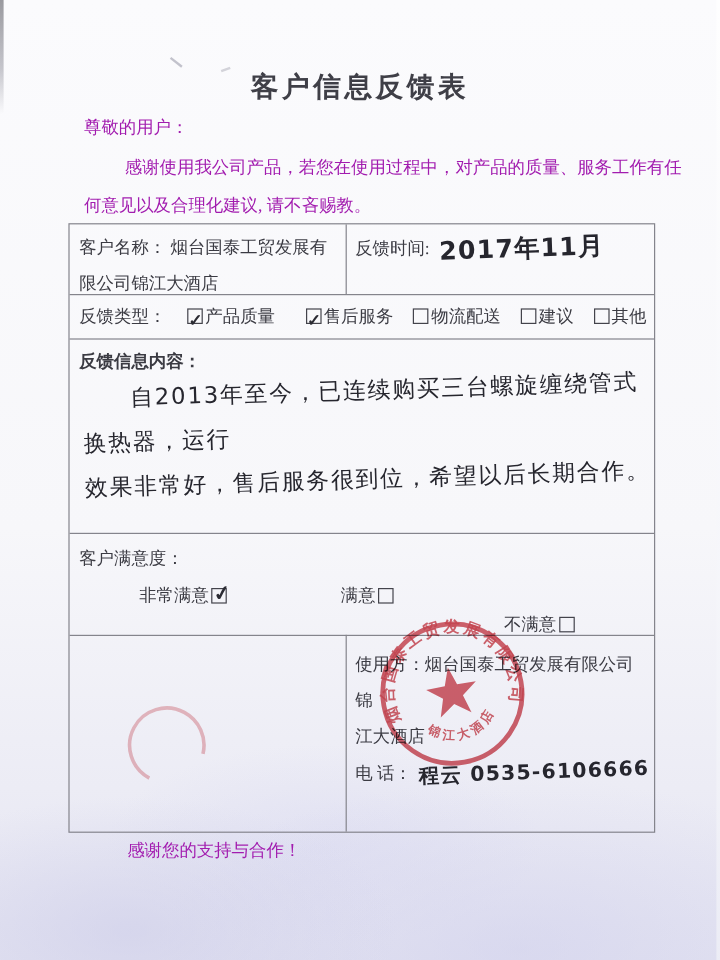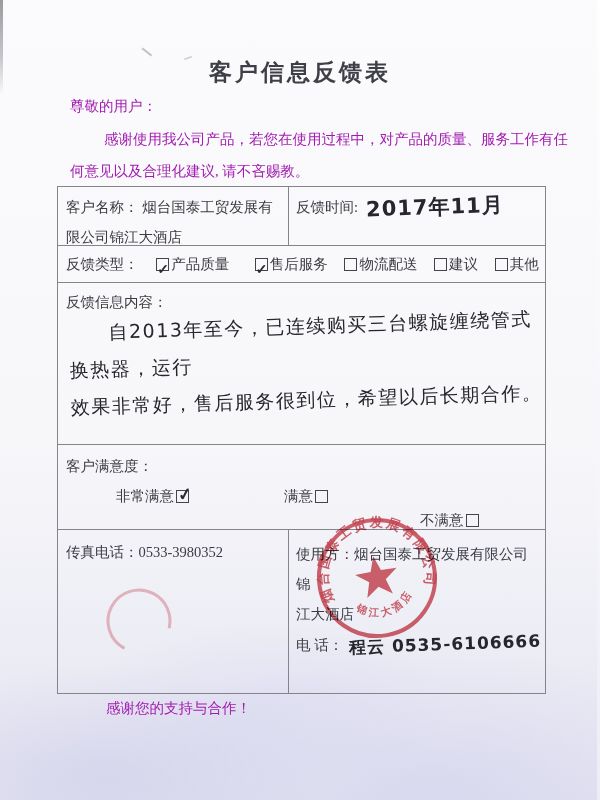--- a/index.html
+++ b/index.html
@@ -88,35 +88,34 @@
 
   <div class="cellTxt" style="left:8px;top:62px;white-space:nowrap;">
     <span style="margin-right:14px;">反馈类型：</span>
     <span class="opt" style="margin-right:22px;"><span class="cbox checked"></span><span>产品质量</span></span>
     <span class="opt"><span class="cbox checked"></span><span>售后服务</span></span>
     <span class="opt"><span class="cbox"></span><span>物流配送</span></span>
     <span class="opt"><span class="cbox"></span><span>建议</span></span>
     <span class="opt"><span class="cbox"></span><span>其他</span></span>
   </div>
 
-  <div class="cellTxt" style="left:8px;top:100px;">反馈信息内容：</div>
+  <div class="cellTxt" style="left:8px;top:100px;font-weight:bold;">反馈信息内容：</div>
   <div class="abs handwriting hw-content" style="left:10px;top:128px;width:472px;">
     <div class="hw-indent">自2013年至今，已连续购买三台螺旋缠绕管式换热器，运行</div>
     <div>效果非常好，售后服务很到位，希望以后长期合作。</div>
   </div>
 
   <div class="cellTxt" style="left:8px;top:264px;">客户满意度：</div>
   <div class="abs" style="left:0;top:300px;width:487px;font-size:14.5px;">
     <span class="abs" style="left:58px;white-space:nowrap;"><span>非常满意</span><span class="cbox hand checked" style="margin-left:2px;"></span></span>
     <span class="abs" style="left:226px;white-space:nowrap;"><span>满意</span><span class="cbox" style="margin-left:2px;"></span></span>
     <span class="abs" style="left:362px;white-space:nowrap;margin-top:24px;"><span>不满意</span><span class="cbox" style="margin-left:2px;"></span></span>
   </div>
 
   <div class="abs" style="left:8px;top:350px;width:216px;font-size:14.5px;line-height:31.5px;">
-    <div>传真电话：0533-3980352</div>
   </div>
   <div class="abs" style="left:238px;top:352px;width:244px;font-size:14.5px;line-height:30px;">
     <div>使用方：烟台国泰工贸发展有限公司锦</div>
     <div>江大酒店</div>
     <div style="white-space:nowrap;">
       <span>电  话：</span>
       <span class="handwriting hw-phone">程云 0535-6106666</span>
     </div>
   </div>
 </div>

